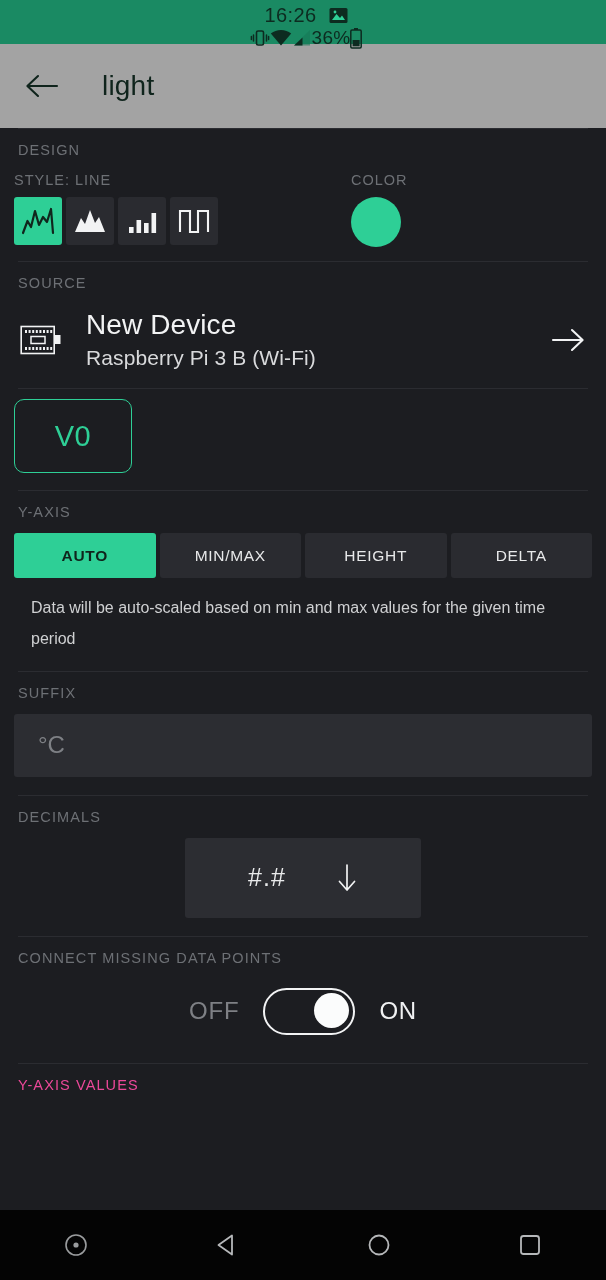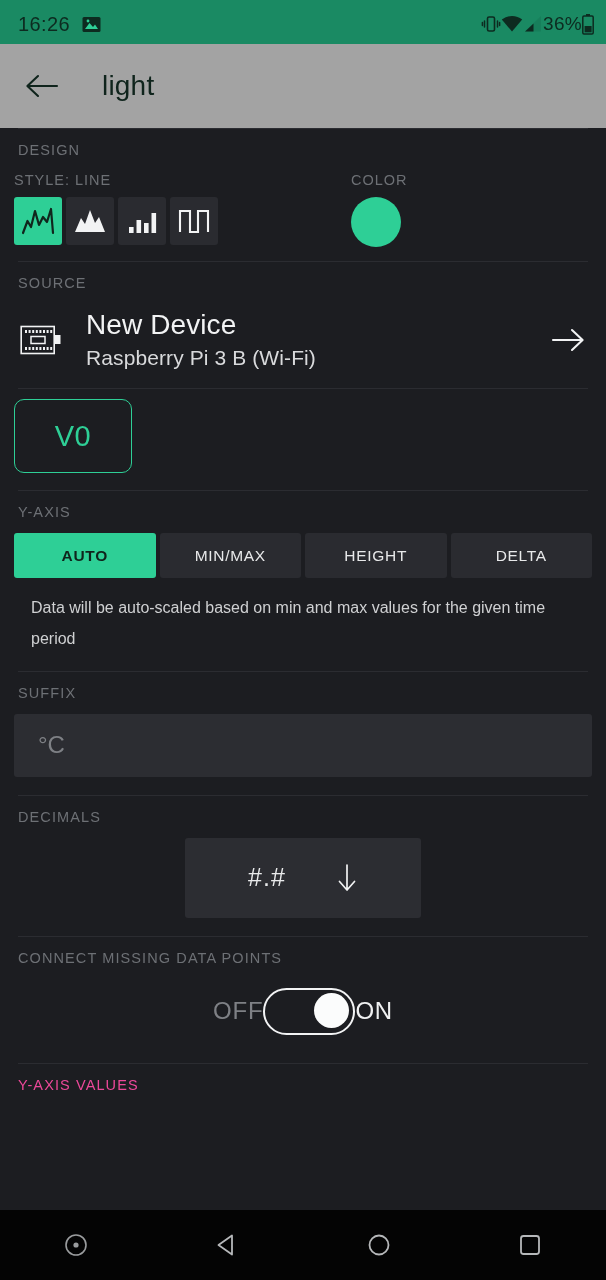--- a/index.html
+++ b/index.html
@@ -9,20 +9,21 @@
     font-family:"Liberation Sans", sans-serif;
     overflow:hidden;
   }
   #screen { position:relative; width:606px; height:1280px; background:#1c1d21; }
 
   
   .statusbar {
     height:44px; background:#1a8a63;
     display:flex; align-items:center; justify-content:space-between;
     padding:4px 12px 0 18px;
+    flex-direction:column;
   }
   .sb-left { display:flex; align-items:center; gap:12px; }
   .sb-clock { color:#0d2b20; font-size:20px; letter-spacing:.4px; }
   .sb-right { display:flex; align-items:center; }
   .sb-pct { color:#0d2b20; font-size:19px; letter-spacing:.3px; }
   .ico { display:block; }
 
   
   .appbar {
     height:84px; background:#a3a3a3;
@@ -97,21 +98,21 @@
 
   
   .dec-wrap { display:flex; justify-content:center; padding:9px 0 18px 0; }
   .dec-field {
     width:236px; height:80px; background:#2c2d32; border-radius:3px;
     display:flex; align-items:center; justify-content:center; gap:50px;
   }
   .dec-val { color:#e9eaeb; font-size:25px; letter-spacing:1px; }
 
   
-  .tg-wrap { display:flex; align-items:center; justify-content:center; padding:18px 0 28px 0; }
+  .tg-wrap { display:flex; align-items:center; justify-content:center; gap:24px; padding:18px 0 28px 0; }
   .tg-off { color:#7e8085; font-size:24px; letter-spacing:.8px; }
   .tg-on { color:#f0f1f2; font-size:24px; letter-spacing:.8px; }
   .tg-track {
     width:92px; height:47px; border:2.5px solid #f2f3f4; border-radius:24px;
     position:relative; background:#1c1d21;
   }
   .tg-knob {
     position:absolute; width:35px; height:35px; border-radius:50%;
     background:#fbfcfc; top:3.5px; right:4px;
   }

